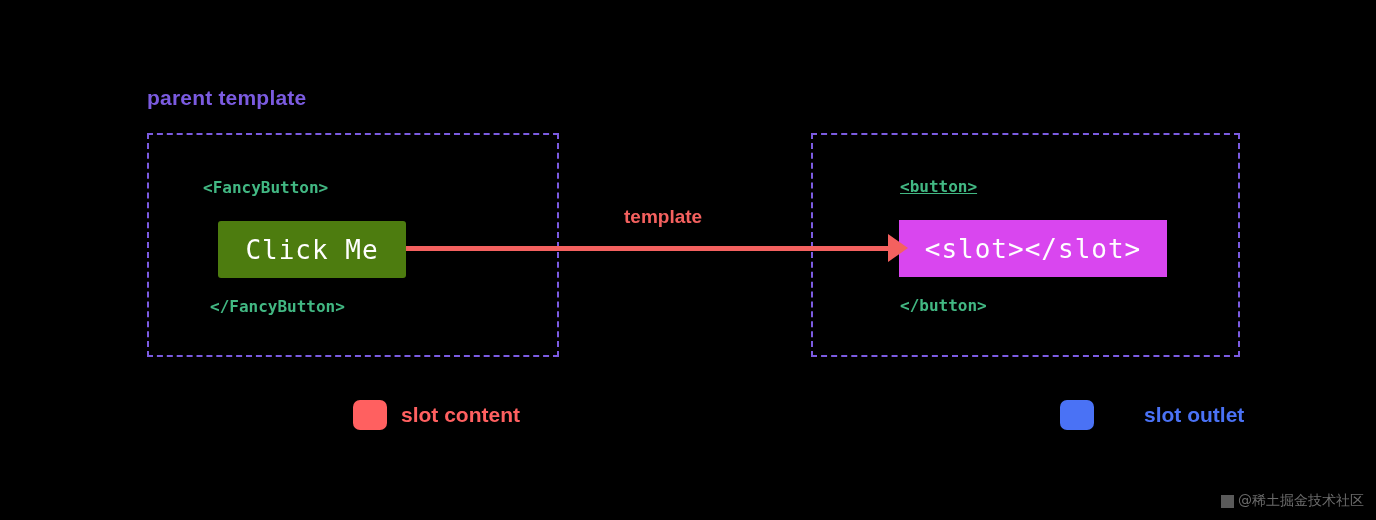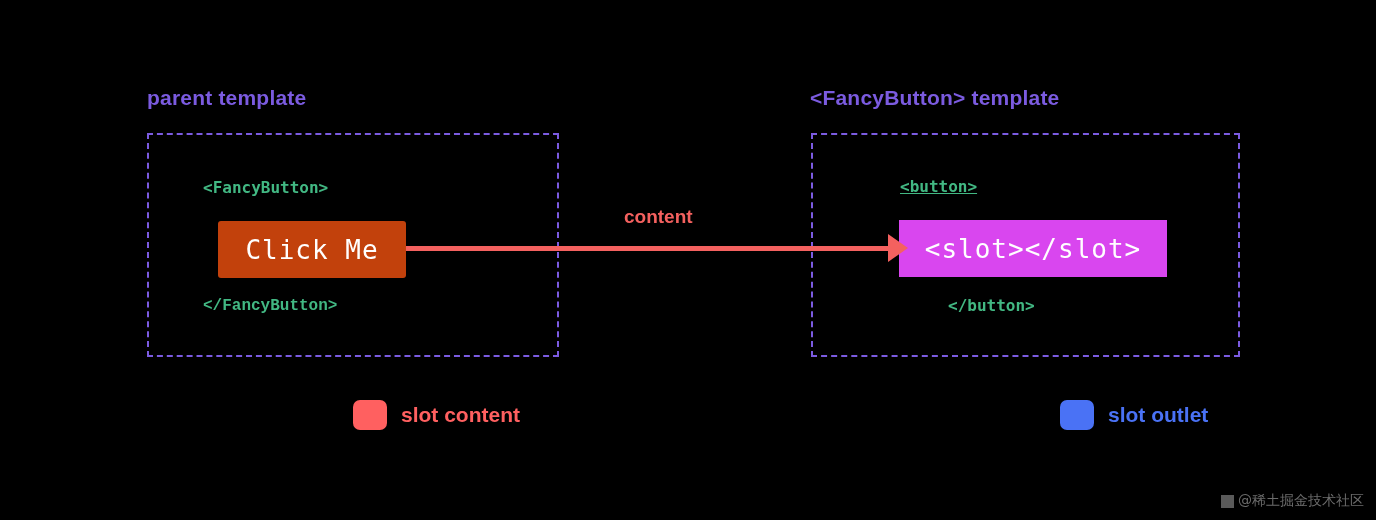--- a/index.html
+++ b/index.html
@@ -44,40 +44,40 @@
   
   .code-tag {
     position: absolute;
     color: #42b883;
     font-family: "DejaVu Sans Mono", "Liberation Mono", monospace;
     font-weight: bold;
     font-size: 16px;
     white-space: nowrap;
   }
   #tag-open-left  { left: 203px; top: 178px; }
-  #tag-close-left { left: 203px; top: 297px; font-family: Liberation Mono, monospace; }
+  #tag-close-left { left: 210px; top: 297px; }
   #tag-open-right { left: 900px; top: 177px; text-decoration: underline; }
-  #tag-close-right{ left: 948px; top: 296px; }
+  #tag-close-right{ left: 900px; top: 296px; }
 
   
   .chip {
     position: absolute;
     display: flex;
     align-items: center;
     justify-content: center;
     color: #ffffff;
     font-family: "DejaVu Sans Mono", "Liberation Mono", monospace;
     font-size: 26px;
     letter-spacing: 1px;
     white-space: nowrap;
     box-sizing: border-box;
   }
   #chip-click-me {
     left: 218px; top: 221px; width: 188px; height: 57px;
-    background: #c2410c;
+    background: #4d7c0f;
     border-radius: 3px;
   }
   #chip-slot {
     left: 899px; top: 220px; width: 268px; height: 57px;
     background: #d946ef;
   }
 
   
   #arrow-line {
     position: absolute;
@@ -120,21 +120,21 @@
     flex: none;
   }
   .legend-label {
     font-family: "Liberation Sans", sans-serif;
     font-weight: bold;
     font-size: 21px;
   }
   .swatch-red  { background: #ff6060; }
   .swatch-blue { background: #4a72f5; }
   .label-red   { color: #ff6060; }
-  .label-blue  { color: #4a72f5; }
+  .label-blue  { color: #4a72f5; margin-left: 36px; }
 
   
   #watermark {
     position: absolute;
     right: 12px;
     bottom: 10px;
     display: flex;
     align-items: center;
     gap: 4px;
     color: #6b6b6b;
@@ -149,39 +149,38 @@
     flex: none;
   }
 </style>
 </head>
 <body>
 
 <div class="canvas">
 
   <div class="panel-title" id="title-left">parent template</div>
 
-  <div class="panel-title" id="title-right">&lt;FancyButton&gt; template</div>
 
   <div class="panel-box" id="box-left"></div>
 
   <div class="panel-box" id="box-right"></div>
 
   <div class="code-tag" id="tag-open-left">&lt;FancyButton&gt;</div>
   <div class="code-tag" id="tag-close-left">&lt;/FancyButton&gt;</div>
 
   <div class="chip" id="chip-click-me">Click Me</div>
 
   <div class="code-tag" id="tag-open-right">&lt;button&gt;</div>
   <div class="code-tag" id="tag-close-right">&lt;/button&gt;</div>
 
   <div class="chip" id="chip-slot">&lt;slot&gt;&lt;/slot&gt;</div>
 
   <div id="arrow-line"></div>
   <div id="arrow-head"></div>
-  <div id="arrow-label">content</div>
+  <div id="arrow-label">template</div>
 
   <div class="legend-item" id="legend-slot-content">
     <span class="legend-swatch swatch-red"></span>
     <span class="legend-label label-red">slot content</span>
   </div>
 
   <div class="legend-item" id="legend-slot-outlet">
     <span class="legend-swatch swatch-blue"></span>
     <span class="legend-label label-blue">slot outlet</span>
   </div>

